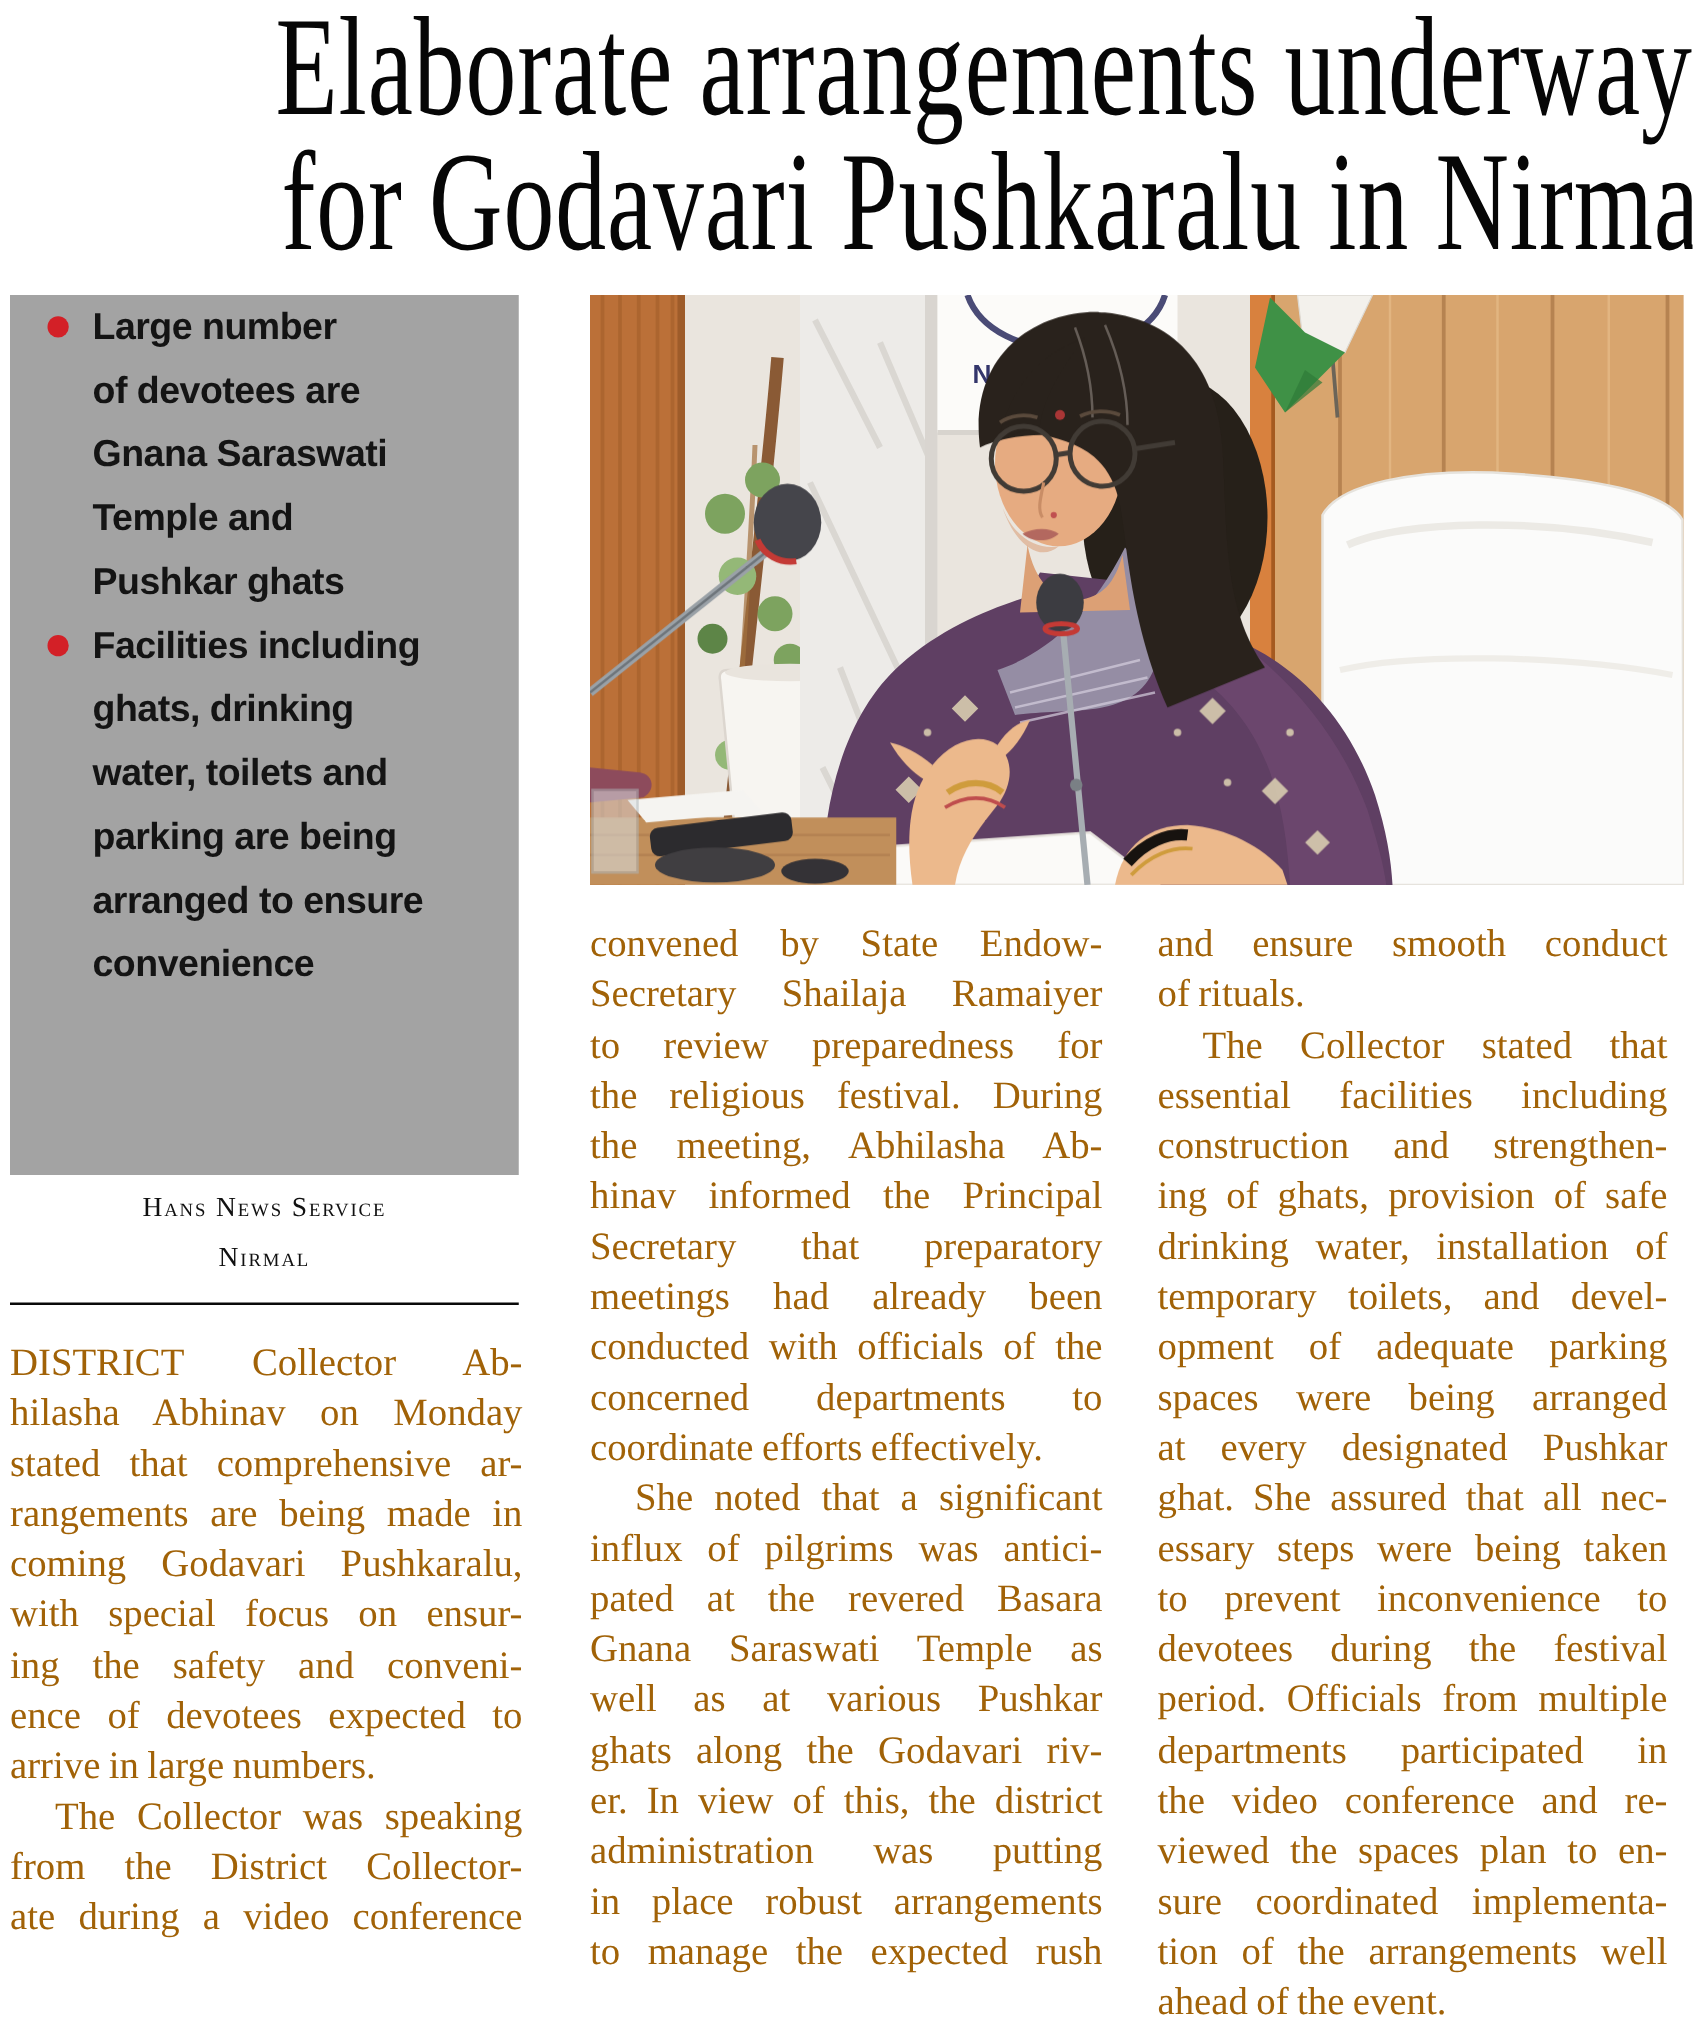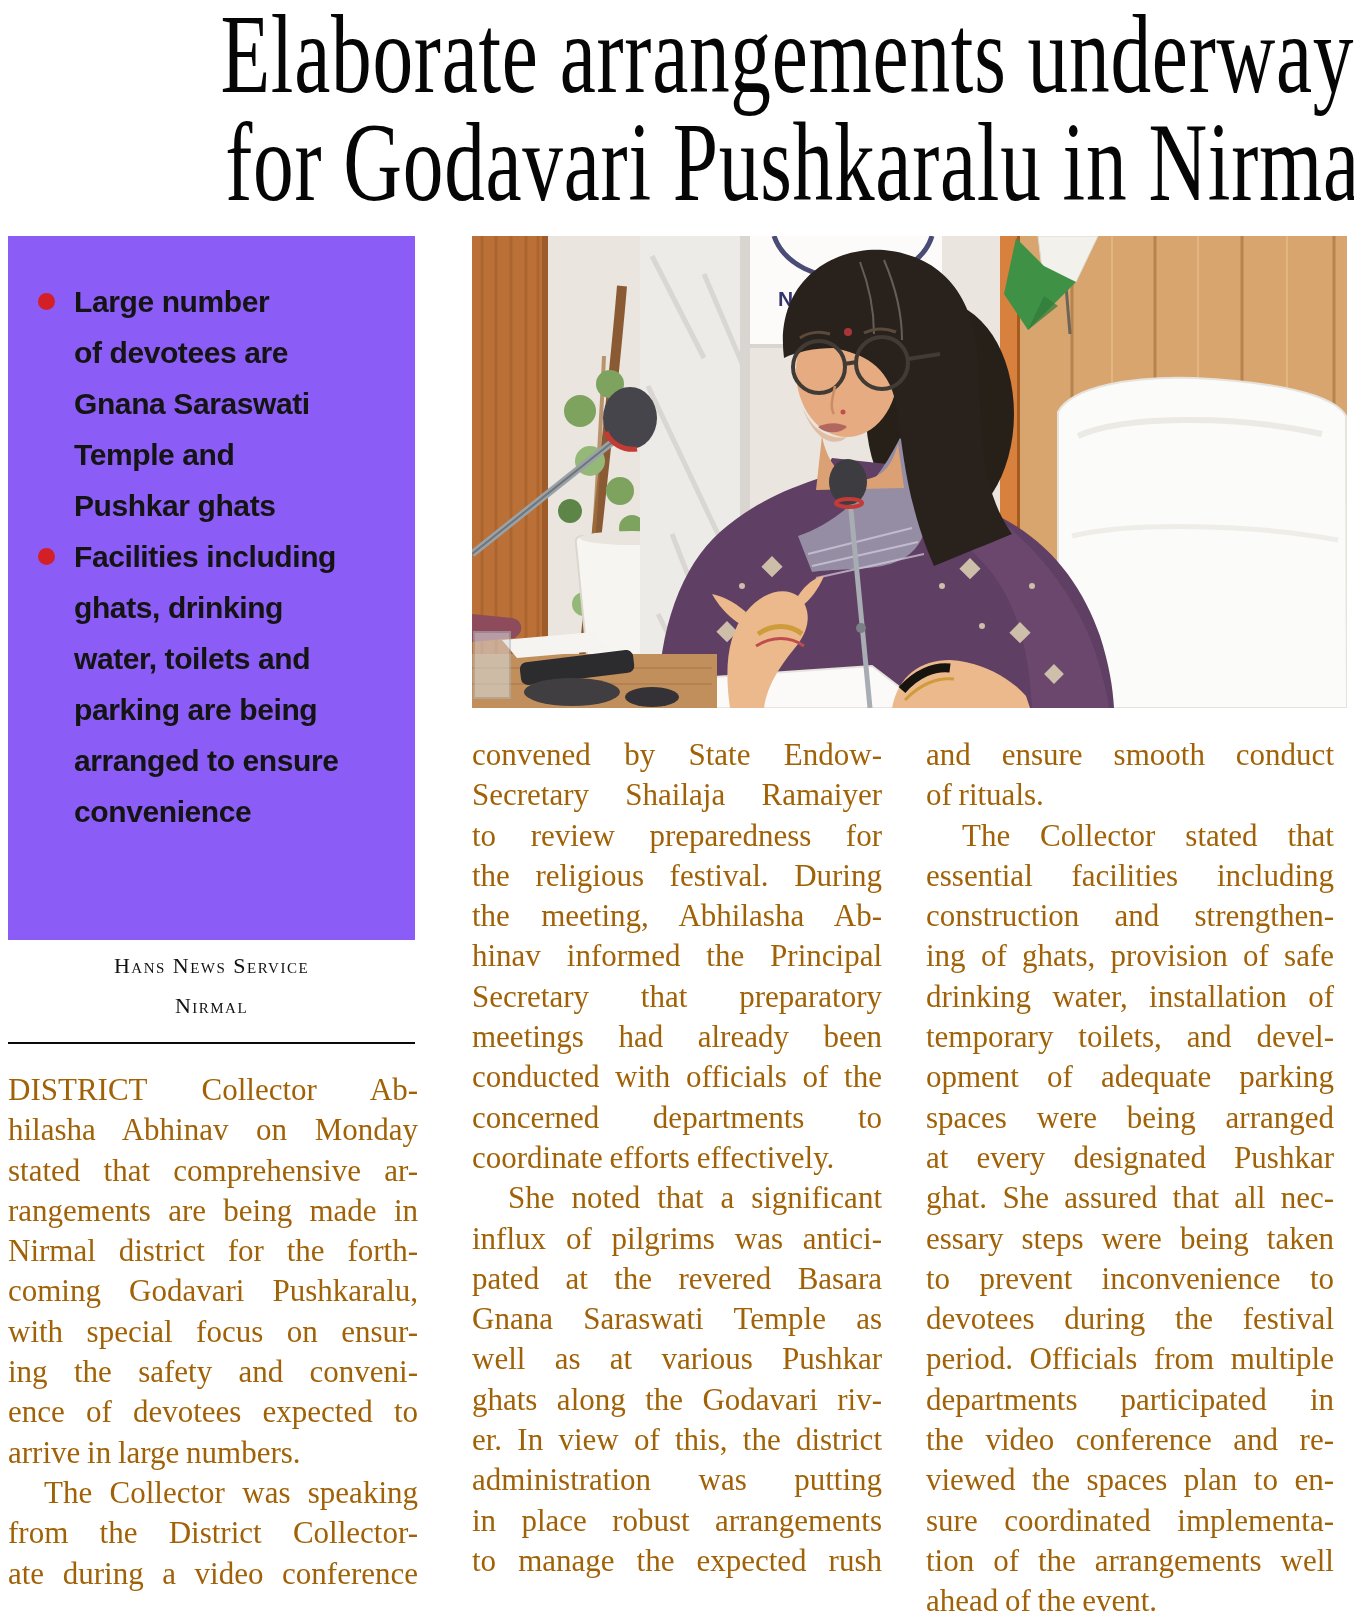--- a/index.html
+++ b/index.html
@@ -12,21 +12,21 @@
   .hl-line{display:block;text-align:center;line-height:108px;height:108px;}
   .hl-line span{
     display:inline-block;white-space:nowrap;
     font-family:"Liberation Serif","DejaVu Serif",serif;
     font-size:113px;font-weight:500;color:#060606;letter-spacing:1px;
     transform:scaleX(0.72);transform-origin:center top;
   }
   
   .highlights{
     position:absolute;left:8px;top:236px;width:407px;height:704px;
-    background:#8b5cf6;box-sizing:border-box;padding-top:40px;
+    background:#a3a3a3;box-sizing:border-box;
   }
   .b-item{position:relative;padding:0 12px 0 66px;}
   .b-item .dot{
     position:absolute;left:30px;top:17px;width:17px;height:17px;
     border-radius:50%;background:#d32027;
   }
   .b-line{
     font-family:"Liberation Sans","DejaVu Sans",sans-serif;
     font-weight:bold;font-size:30px;line-height:51px;color:#141414;
     letter-spacing:-0.4px;white-space:nowrap;
@@ -245,21 +245,20 @@
     <ellipse cx="377" cy="267" rx="13" ry="4" fill="none" stroke="#c43a35" stroke-width="4"></ellipse>
   </g>
 </svg>
 </div>
 
 <div class="col c1" id="col1">
     <div class="line">DISTRICT Collector Ab-</div>
     <div class="line">hilasha Abhinav on Monday</div>
     <div class="line">stated that comprehensive ar-</div>
     <div class="line">rangements are being made in</div>
-    <div class="line">Nirmal district for the forth-</div>
     <div class="line">coming Godavari Pushkaralu,</div>
     <div class="line">with special focus on ensur-</div>
     <div class="line">ing the safety and conveni-</div>
     <div class="line">ence of devotees expected to</div>
     <div class="line end">arrive in large numbers.</div>
     <div class="line ind">The Collector was speaking</div>
     <div class="line">from the District Collector-</div>
     <div class="line">ate during a video conference</div>
   </div>
 <div class="col c2" id="col2">

